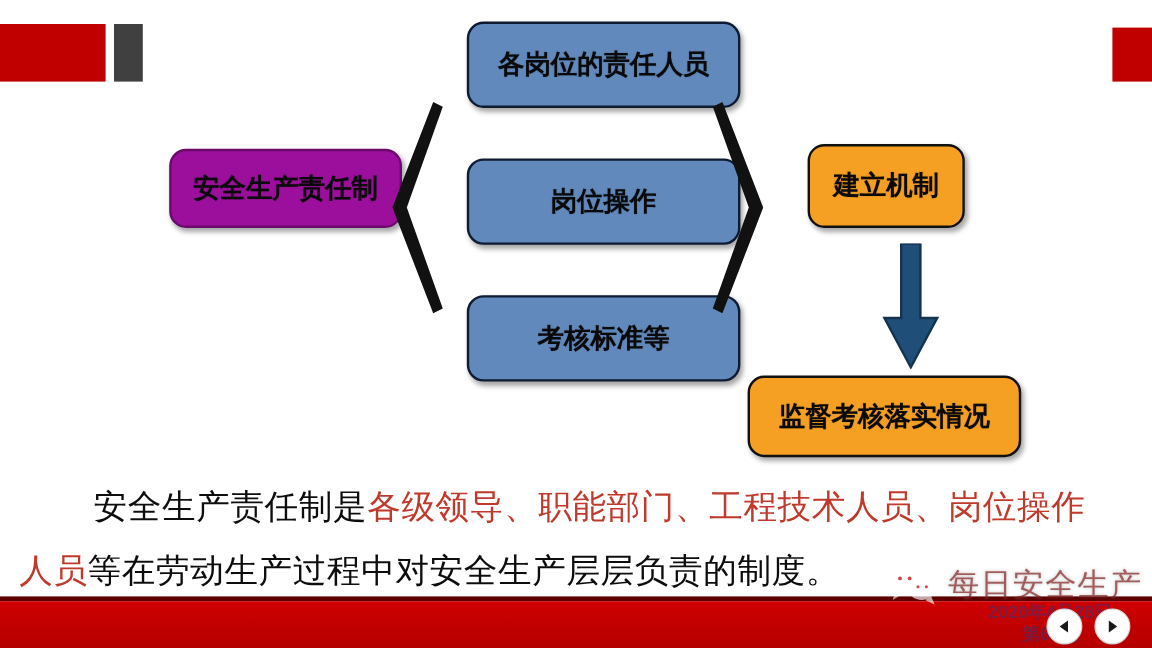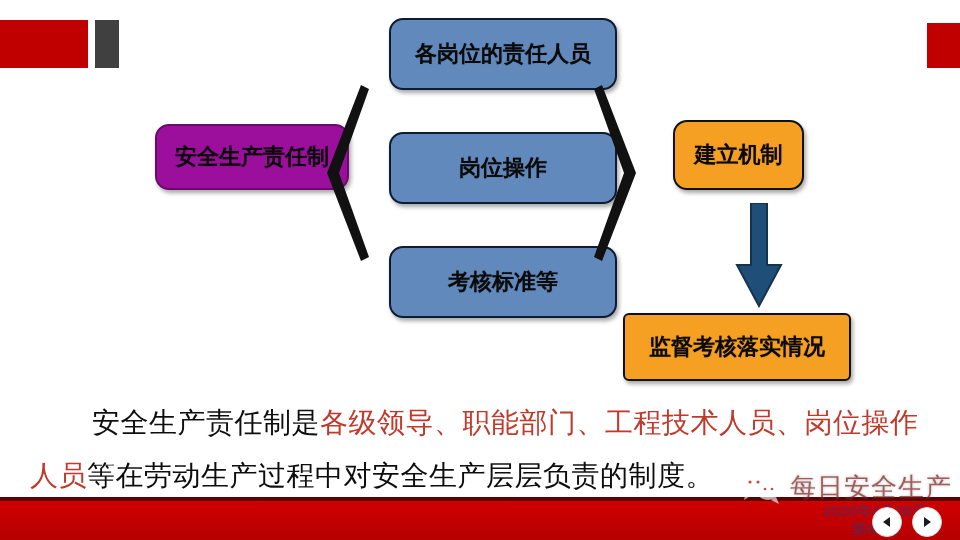--- a/index.html
+++ b/index.html
@@ -61,21 +61,21 @@
     display: flex;
     align-items: center;
     justify-content: center;
     box-sizing: border-box;
     font-weight: bold;
     color: #0a0a0a;
     text-shadow: 0 0 1px rgba(0,0,0,0.35);
     margin-left: 19px;
   }
   .box-purple {
-    left: 136px; top: 124px;
+    left: 122px; top: 124px;
     width: 194px; height: 66px;
     background: #9c0f9c;
     border: 2px solid #6b0a6b;
     font-size: 22px;
     box-shadow: 2px 3px 4px rgba(0,0,0,0.35);
   }
   .box-blue {
     left: 370px;
     width: 228px; height: 72px;
     background: #6189bb;
@@ -96,21 +96,20 @@
     left: 654px; top: 120px;
     width: 131px; height: 70px;
     font-size: 22px;
   }
   .orange-2 {
     left: 604px; top: 313px;
     width: 228px; height: 68px;
     font-size: 22px;
     font-family: "Liberation Serif", "DejaVu Serif", serif;
     font-weight: bold;
-    border-radius: 6px;
   }
 
   
   .bracket {
     position: absolute;
     top: 85px;
     width: 46px;
     height: 176px;
   }
   .bracket-left  { left: 325px; }
@@ -121,21 +120,21 @@
     position: absolute;
     left: 734px;
     top: 203px;
     width: 50px;
     height: 105px;
   }
 
   
   .para {
     position: absolute;
-    left: 30px;
+    left: 16px;
     top: 396px;
     width: 900px;
     font-size: 28px;
     line-height: 53px;
     color: #0d0d0d;
     letter-spacing: 0.5px;
   }
   .para .indent { display: inline-block; width: 62px; }
   .para .hl { color: #c0392b; }
 

